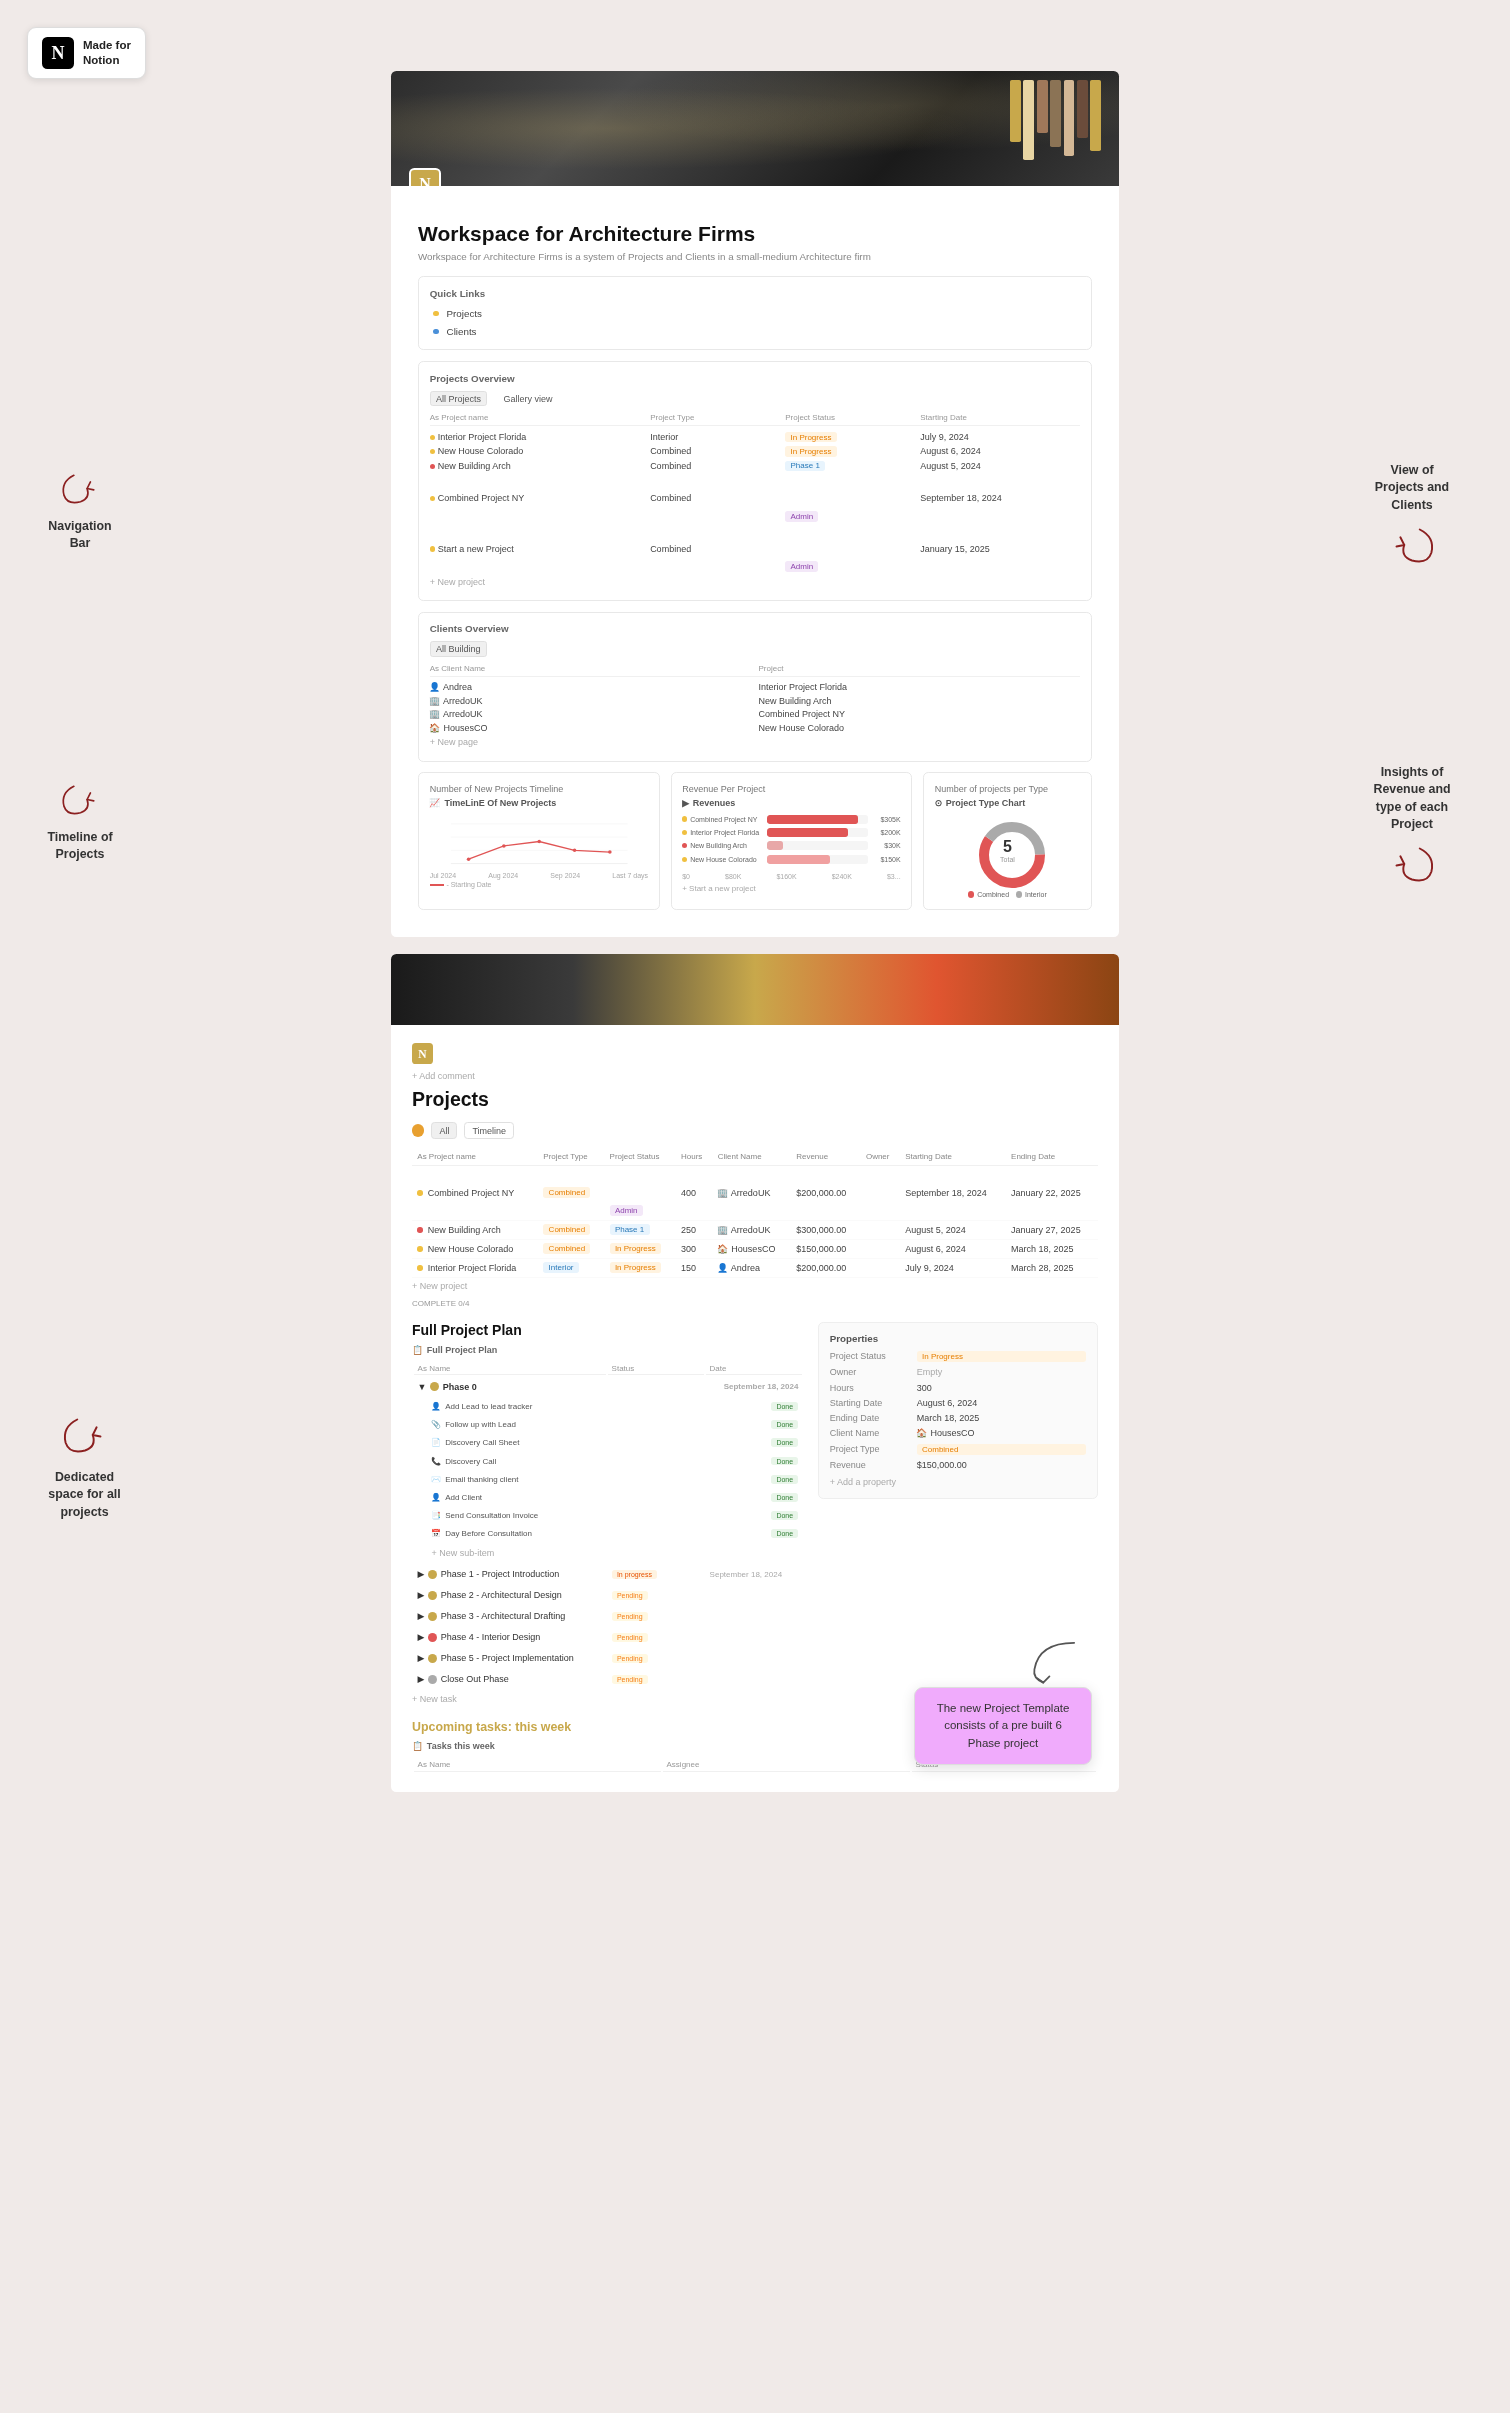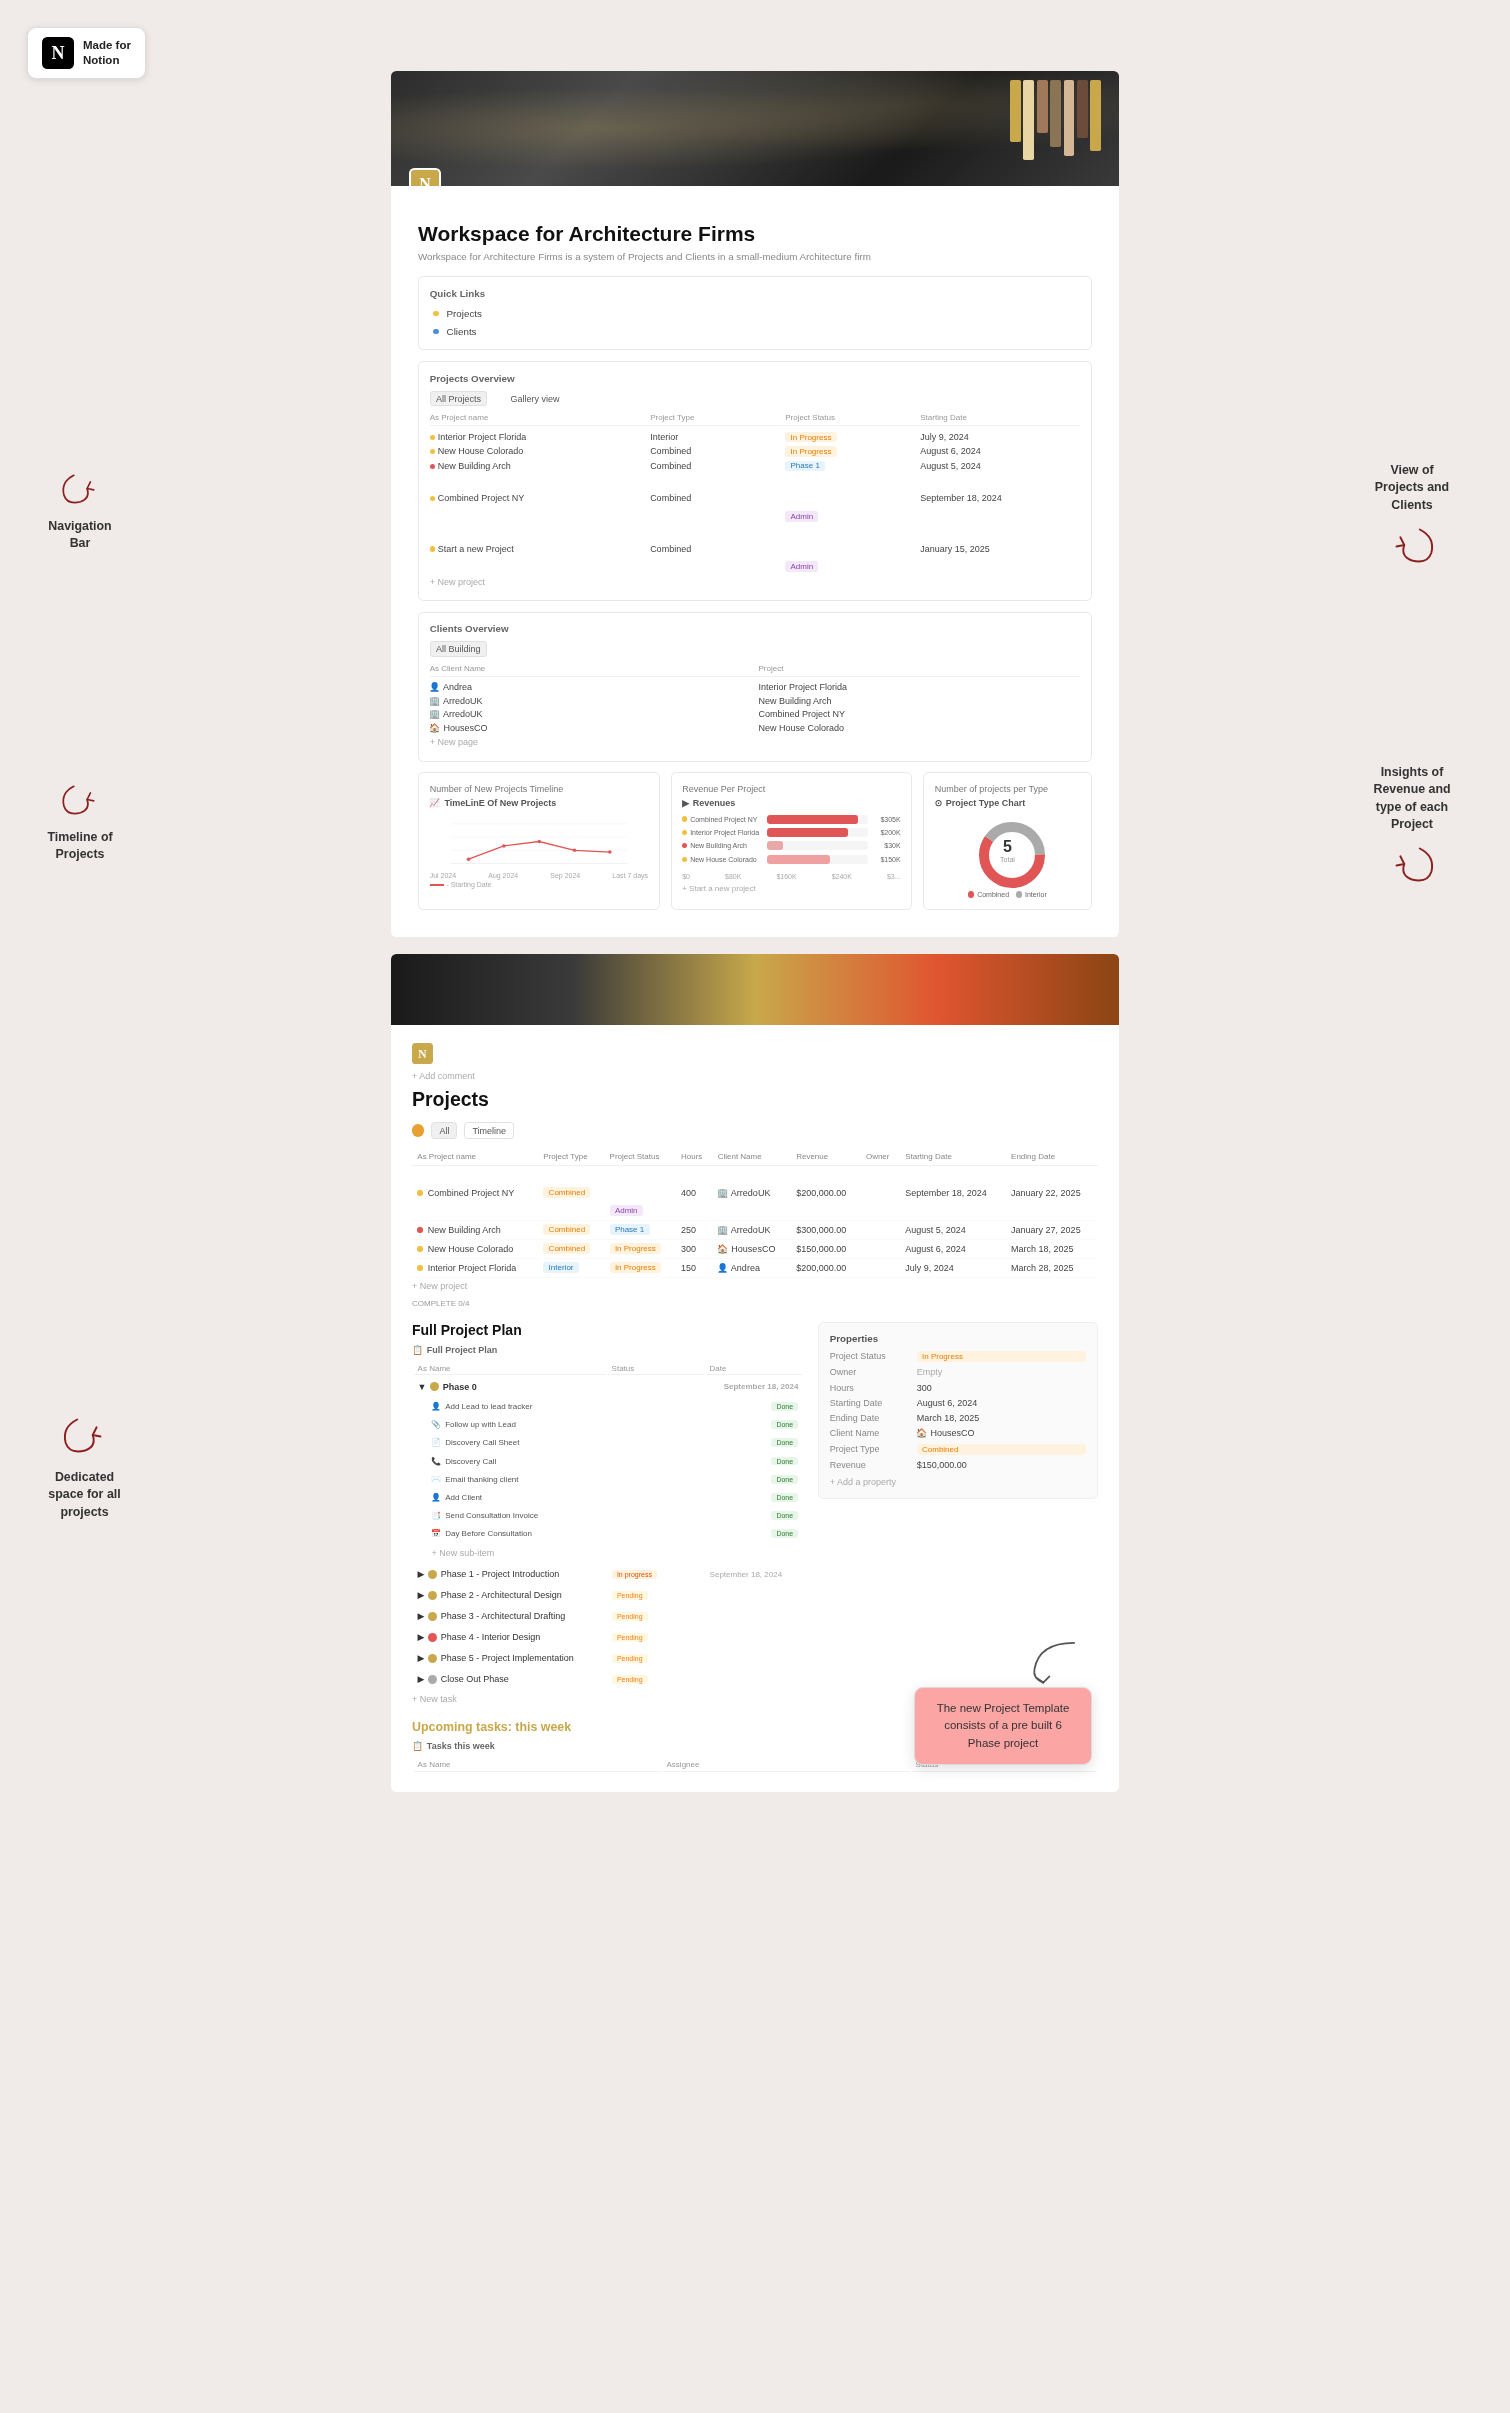--- a/index.html
+++ b/index.html
@@ -223,21 +223,21 @@
 
     .add-new {
       font-size: 9px;
       color: #aaa;
       padding: 2.7px 0;
     }
 
     
     .view-tabs {
       display: flex;
-      gap: 17px;
+      gap: 10px;
       margin-bottom: 7px;
     }
     .view-tab {
       font-size: 9px;
       color: #555;
       padding: 1.8px 5.3px;
       border-radius: 2.7px;
       cursor: pointer;
       border: 0.9px solid transparent;
     }
@@ -594,21 +594,21 @@
       text-align: left;
       font-size: 8px;
       color: #999;
       font-weight: 400;
       padding: 1.8px 3.6px;
       border-bottom: 0.9px solid #f0f0f0;
     }
 
     
     .tooltip-bubble {
-      background: #fca5a5;
+      background: #f0abfc;
       border: 0.9px solid #ddd;
       border-radius: 9px;
       padding: 12.4px 16px;
       box-shadow: 0 3.6px 14px rgba(0,0,0,0.12);
       font-size: 11.5px;
       color: #333;
       line-height: 1.5;
       text-align: center;
       max-width: 178px;
     }

